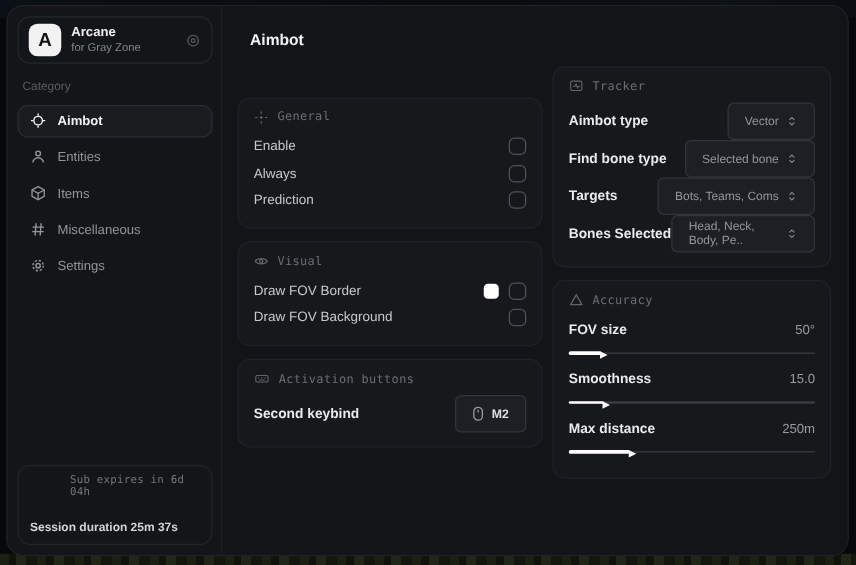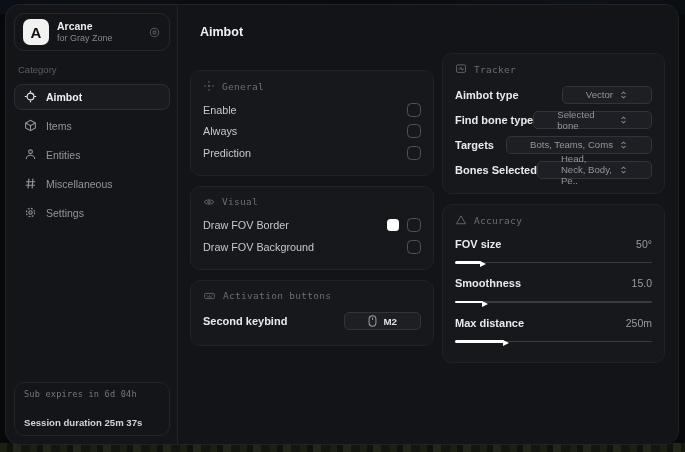--- a/index.html
+++ b/index.html
@@ -33,21 +33,21 @@
   .brand-sub { font-size:9px; color:#85868c; }
   .brand-action { color:#55565c; display:flex; }
   .category-label { margin:13px 4px 7px; font-size:9.5px; color:#5b5c62; }
   .nav-item { height:26px; display:flex; align-items:center; gap:9px;
     padding:0 9px; margin:1.5px 0; color:#94959b; font-size:10.5px;
     border:1px solid transparent; border-radius:8px; cursor:default; }
   .nav-item .nicon { display:flex; color:inherit; }
   .nav-item.active { border-color:#2d2e35; background:#1a1b1f; color:#f0f1f2; font-weight:bold; }
   .sidebar-spacer { flex:1; }
   .sub-card { border:1px solid #242529; border-radius:10px; padding:6px 9px 7px; }
-  .sub-expiry { font-family:"DejaVu Sans Mono", monospace; font-size:8.6px; color:#75767c; letter-spacing:.2px; }
+  .sub-expiry { font-family:"DejaVu Sans Mono", monospace; font-size:8.6px; color:#75767c; letter-spacing:.2px;margin-left:32px; }
   .sub-session { font-size:9.6px; color:#d4d5d8; margin-top:18px; font-weight:bold; }
   
   .main { flex:1; padding:12px 13px 12px 12px; background:#131418; overflow:hidden; }
   .main-title { font-size:12.5px; font-weight:bold; color:#f1f2f3; margin:8px 0 14px 10px; }
   .columns { display:flex; gap:8px; align-items:center; }
   .col-left { width:244px; flex-shrink:0; }
   .col-right { flex:1; }
   .card { background:#17181c; border:1px solid #212229; border-radius:10px;
     padding:9px 12px 11px; margin-bottom:10px; }
   .card-header { display:flex; align-items:center; gap:7px; color:#6c6d73;
@@ -55,21 +55,21 @@
     margin-bottom:7px; }
   .card-header .sicon { display:flex; color:#64656b; }
   .row { display:flex; justify-content:space-between; align-items:center; min-height:21.5px; }
   .row-label { font-size:10.8px; color:#c7c8cc; white-space:nowrap; }
   .row-label.bright { color:#e9eaec; font-weight:bold; font-size:11px; }
   .row-end { display:flex; align-items:center; gap:8px; }
   .checkbox { width:14px; height:14px; border:1.5px solid #50525a; border-radius:4.5px; }
   .swatch { width:12px; height:12px; border-radius:3.5px; }
   .keybind-btn, .select-btn { display:flex; align-items:center; gap:6px;
     background:#1e1f24; border:1px solid #33343b; border-radius:5px;
-    padding:2px 23px; height:18px; }
+    padding:2px 13px; height:30px; }
   .keybind-btn { color:#dfe0e3; font-size:9.8px; font-weight:bold; }
   .keybind-btn .micon { display:flex; color:#9b9ca1; }
   .select-btn { color:#94959b; font-size:9.6px; }
   .select-btn .cicon { display:flex; color:#85868c; }
   
   .slider-group { margin-bottom:7px; }
   .slider { position:relative; height:7px; margin:4px 0 6px; }
   .slider-track { position:absolute; top:3px; left:0; right:0; height:1.5px; background:#3a3b41; border-radius:1px; }
   .slider-fill { position:absolute; top:2.5px; left:0; height:2.5px; background:#ffffff; border-radius:2px; }
   .slider-thumb { position:absolute; top:0; right:-5px; width:0; height:0;
@@ -109,36 +109,36 @@
             <line x1="8" y1="1" x2="8" y2="3.2"></line>
             <line x1="8" y1="12.8" x2="8" y2="15"></line>
             <line x1="1" y1="8" x2="3.2" y2="8"></line>
             <line x1="12.8" y1="8" x2="15" y2="8"></line>
         </svg>
       </span>
       <span>Aimbot</span>
     </div>
     <div class="nav-item">
       <span class="nicon">
+        <svg width="13" height="13" viewBox="0 0 16 16" fill="none" stroke="currentColor" stroke-width="1.4">
+          <circle cx="8" cy="4.6" r="2.3"></circle>
+            <path d="M2.8 13.5 a5.2 4.6 0 0 1 10.4 0"></path>
+        </svg>
+      </span>
+      <span>Entities</span>
+    </div>
+    <div class="nav-item">
+      <span class="nicon">
         <svg width="13" height="13" viewBox="0 0 16 16" fill="none" stroke="currentColor" stroke-width="1.3">
           <path d="M8 1.6 14 4.9 V11.1 L8 14.4 2 11.1 V4.9 Z"></path>
             <path d="M2 4.9 8 8.2 14 4.9"></path>
             <line x1="8" y1="8.2" x2="8" y2="14.4"></line>
         </svg>
       </span>
       <span>Items</span>
-    </div>
-    <div class="nav-item">
-      <span class="nicon">
-        <svg width="13" height="13" viewBox="0 0 16 16" fill="none" stroke="currentColor" stroke-width="1.4">
-          <circle cx="8" cy="4.6" r="2.3"></circle>
-            <path d="M2.8 13.5 a5.2 4.6 0 0 1 10.4 0"></path>
-        </svg>
-      </span>
-      <span>Entities</span>
     </div>
     <div class="nav-item">
       <span class="nicon">
         <svg width="13" height="13" viewBox="0 0 16 16" fill="none" stroke="currentColor" stroke-width="1.4">
           <line x1="6" y1="2" x2="5" y2="14"></line>
             <line x1="11" y1="2" x2="10" y2="14"></line>
             <line x1="2.5" y1="5.8" x2="13.8" y2="5.8"></line>
             <line x1="2.2" y1="10.2" x2="13.5" y2="10.2"></line>
         </svg>
       </span>

